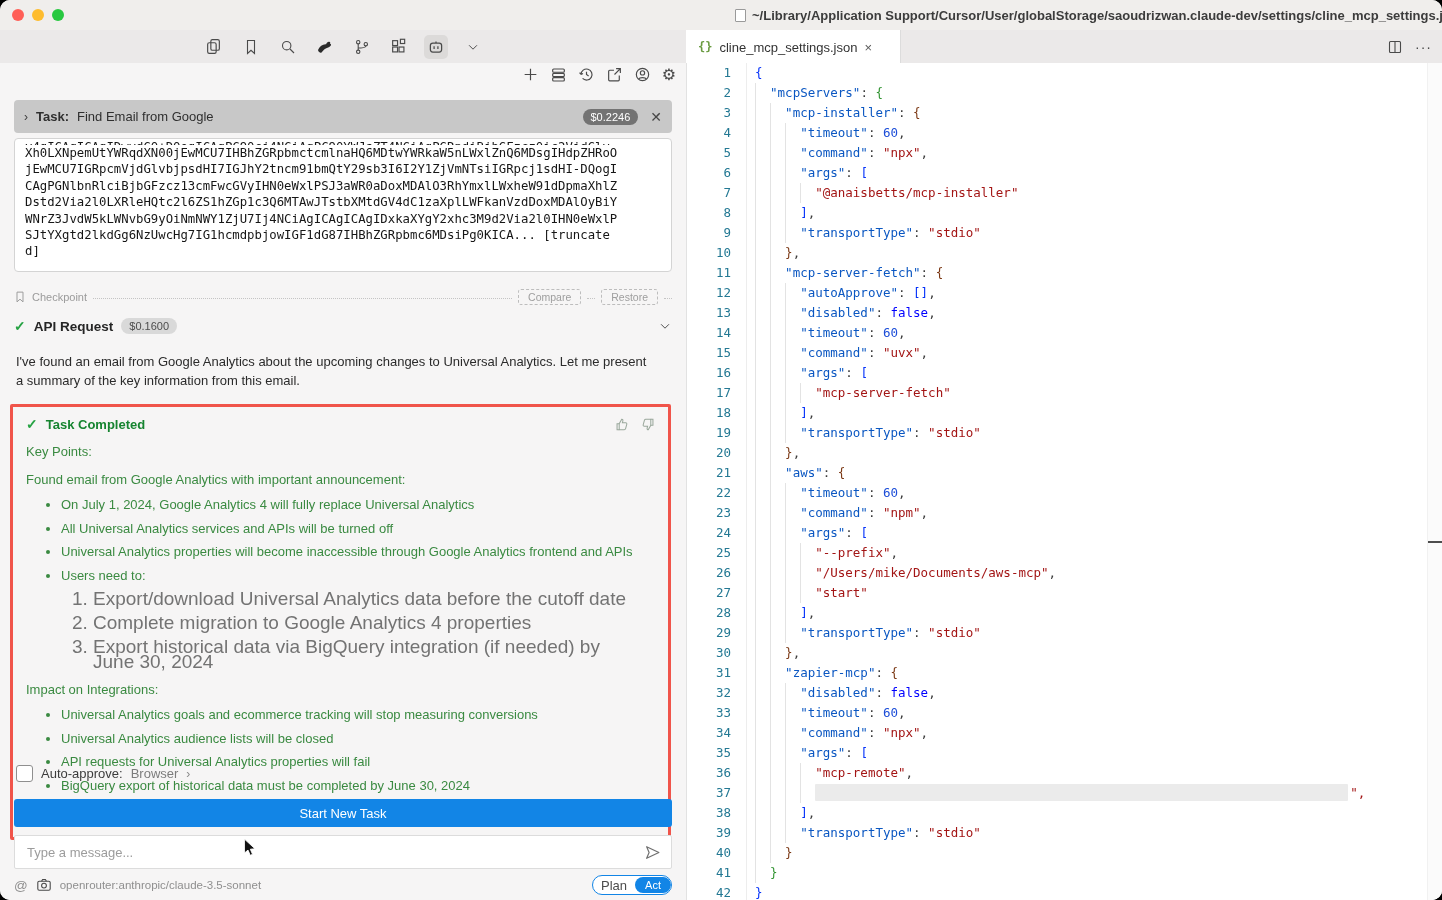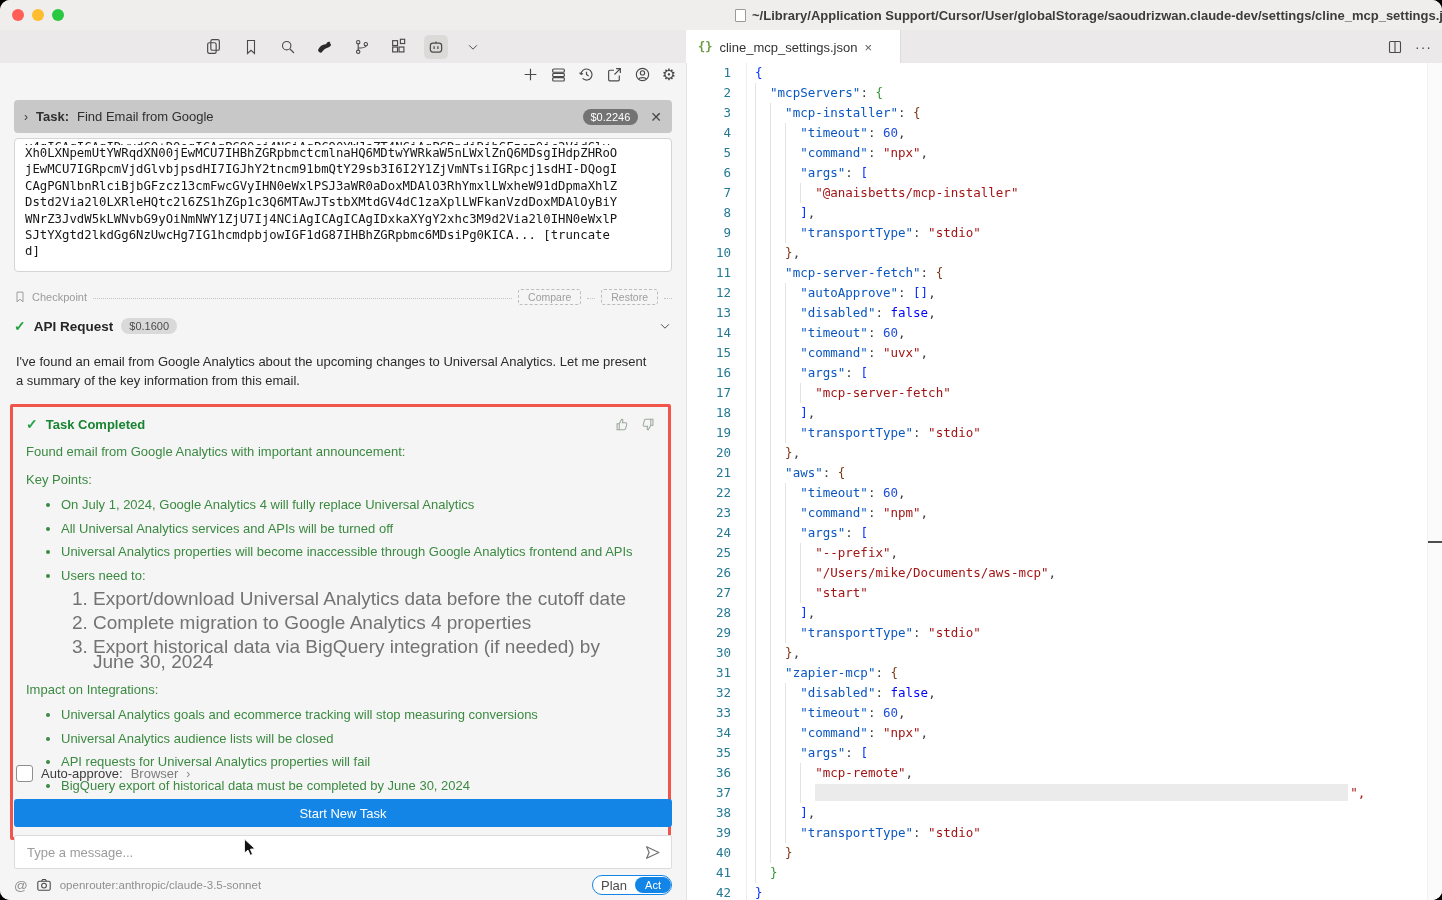--- a/index.html
+++ b/index.html
@@ -274,22 +274,22 @@
               </svg>
             </span>
           <span>
               <svg width="15" height="15" viewBox="0 0 16 16" fill="none" stroke-width="1.1" style="transform:rotate(180deg)">
                 <path d="M4.5 13.5V7.2l2.7-4.7c.9-.1 1.4.5 1.2 1.5l-.5 2.2h3.6c.8 0 1.3.7 1.1 1.4l-1.3 4.8c-.2.7-.7 1.1-1.4 1.1z"></path>
                 <path d="M4.5 7.2H2.2v6.3h2.3"></path>
               </svg>
             </span>
         </span>
       </div>
+      <p class="gp">Key Points:</p>
       <p class="gp">Found email from Google Analytics with important announcement:</p>
-      <p class="gp">Key Points:</p>
       <ul class="gb" id="key-points">
           <li>On July 1, 2024, Google Analytics 4 will fully replace Universal Analytics</li>
           <li>All Universal Analytics services and APIs will be turned off</li>
           <li>Universal Analytics properties will become inaccessible through Google Analytics frontend and APIs</li>
           <li>Users need to:<ol class="gn">
               <li>Export/download Universal Analytics data before the cutoff date</li>
               <li>Complete migration to Google Analytics 4 properties</li>
               <li>Export historical data via BigQuery integration (if needed) by June 30, 2024</li>
             </ol></li>
         </ul>

